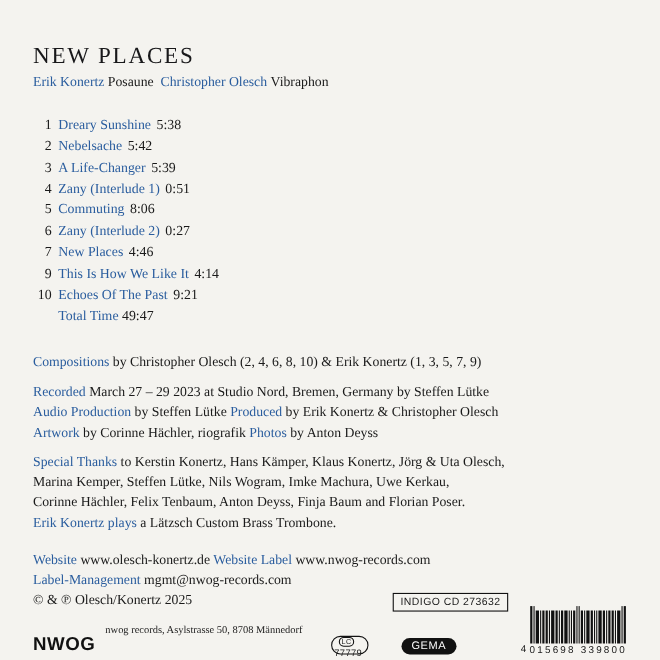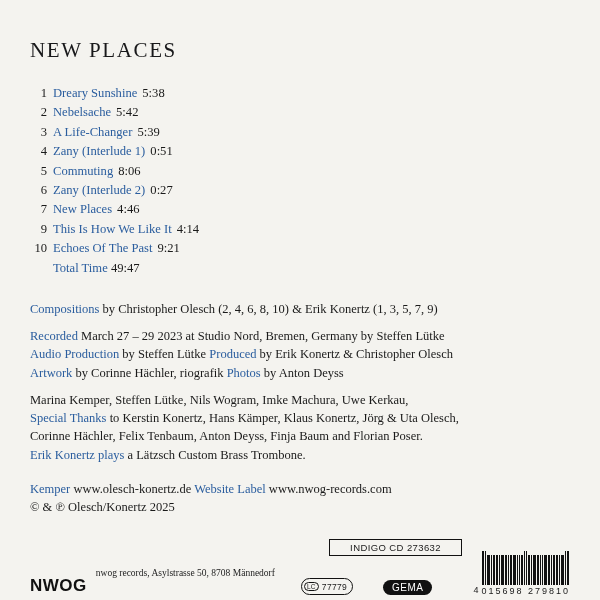--- a/index.html
+++ b/index.html
@@ -120,20 +120,21 @@
     align-items: center;
     border: 1px solid #111;
     border-radius: 9px;
     padding: 0 5px 0 2px;
     height: 15px;
     font-family: "Liberation Sans", sans-serif;
     font-size: 8.5px;
     margin-left: 26px;
     margin-bottom: 1px;
     letter-spacing: 0.3px;
+    flex-direction: column;
   }
   .lc-badge .lc-tag {
     font-size: 6.5px;
     border: 1px solid #111;
     border-radius: 6px;
     padding: 0px 2px;
     margin-right: 3px;
     line-height: 1.1;
   }
   .gema {
@@ -148,21 +149,21 @@
     border-radius: 9px;
     letter-spacing: 0.5px;
   }
   .cat-box {
     position: absolute;
     right: 30px;
     bottom: 56px;
     border: 1px solid #111;
     font-family: "Liberation Sans", sans-serif;
     font-size: 9.5px;
-    padding: 2px 20px;
+    padding: 2px 6px;
     letter-spacing: 0.4px;
     background: #f4f3ef;
   }
   .barcode-wrap {
     display: flex;
     align-items: flex-end;
   }
   .barcode-digit-left {
     font-family: "Liberation Sans", sans-serif;
     font-size: 9px;
@@ -191,20 +192,23 @@
     align-items: center;
   }
 </style>
 </head>
 <body>
 
 <div class="page">
 
   <h1 class="album-title">NEW PLACES</h1>
 
+  <div class="credits-line">
+    <span class="blue">Erik Konertz</span><span class="dark">&nbsp;</span><span class="dark">Posaune</span><span class="dark">&nbsp;&nbsp;</span><span class="blue">Christopher Olesch</span><span class="dark">&nbsp;</span><span class="dark">Vibraphon</span>
+  </div>
 
   <div class="tracklist">
     <div class="track-row">
       <span class="track-num">1</span><span class="track-title blue">Dreary Sunshine</span><span class="track-time">5:38</span>
     </div>
     <div class="track-row">
       <span class="track-num">2</span><span class="track-title blue">Nebelsache</span><span class="track-time">5:42</span>
     </div>
     <div class="track-row">
       <span class="track-num">3</span><span class="track-title blue">A Life-Changer</span><span class="track-time">5:39</span>
@@ -241,33 +245,36 @@
     <div class="nline">
       <span class="blue">Recorded</span><span> March 27 – 29 2023 at Studio Nord, Bremen, Germany by Steffen Lütke</span>
     </div>
     <div class="nline">
       <span class="blue">Audio Production</span><span> by Steffen Lütke </span><span class="blue">Produced</span><span> by Erik Konertz &amp; Christopher Olesch</span>
     </div>
     <div class="nline">
       <span class="blue">Artwork</span><span> by Corinne Hächler, riografik </span><span class="blue">Photos</span><span> by Anton Deyss</span>
     </div>
     <div class="gap"></div>
+    <div class="nline">
+      <span class="blue">Special Thanks</span><span> to Kerstin Konertz, Hans Kämper, Klaus Konertz, Jörg &amp; Uta Olesch,</span>
+    </div>
     <div class="nline">Marina Kemper, Steffen Lütke, Nils Wogram, Imke Machura, Uwe Kerkau,</div>
-    <div class="nline">
-      <span class="blue">Special Thanks</span><span> to Kerstin Konertz, Hans Kämper, Klaus Konertz, Jörg &amp; Uta Olesch,</span>
-    </div>
     <div class="nline">Corinne Hächler, Felix Tenbaum, Anton Deyss, Finja Baum and Florian Poser.</div>
     <div class="nline">
       <span class="blue">Erik Konertz plays</span><span> a Lätzsch Custom Brass Trombone.</span>
     </div>
   </div>
 
   <div class="contact">
     <div class="nline">
-      <span class="blue">Kemper</span><span> www.olesch-konertz.de </span><span class="blue">Website Label</span><span> www.nwog-records.com</span>
+      <span class="blue">Website</span><span> www.olesch-konertz.de </span><span class="blue">Website Label</span><span> www.nwog-records.com</span>
+    </div>
+    <div class="nline">
+      <span class="blue">Label-Management</span><span> mgmt@nwog-records.com</span>
     </div>
     <div class="nline">© &amp; ℗ Olesch/Konertz 2025</div>
   </div>
 
   <div class="cat-box">INDIGO CD 273632</div>
 
   <div class="footer">
     <div class="footer-left">
       <span class="label-logo">NWOG</span>
       <span class="label-addr">nwog records, Asylstrasse 50, 8708 Männedorf</span>
@@ -310,19 +317,19 @@
           <span class="bar" style="width:1px;height:30px;"></span>
           <span class="bar" style="width:2px;height:30px;"></span>
           <span class="bar" style="width:2px;height:30px;"></span>
           <span class="bar" style="width:1px;height:30px;"></span>
           <span class="bar" style="width:3px;height:30px;"></span>
           <span class="bar" style="width:1px;height:34px;"></span>
           <span class="bar" style="width:2px;height:34px;"></span>
         </div>
         <div class="barcode-nums">
           <span>015698</span>
-          <span>279810</span>
+          <span>339800</span>
         </div>
       </div>
     </div>
   </div>
 
 </div>
 
 </body></html>

